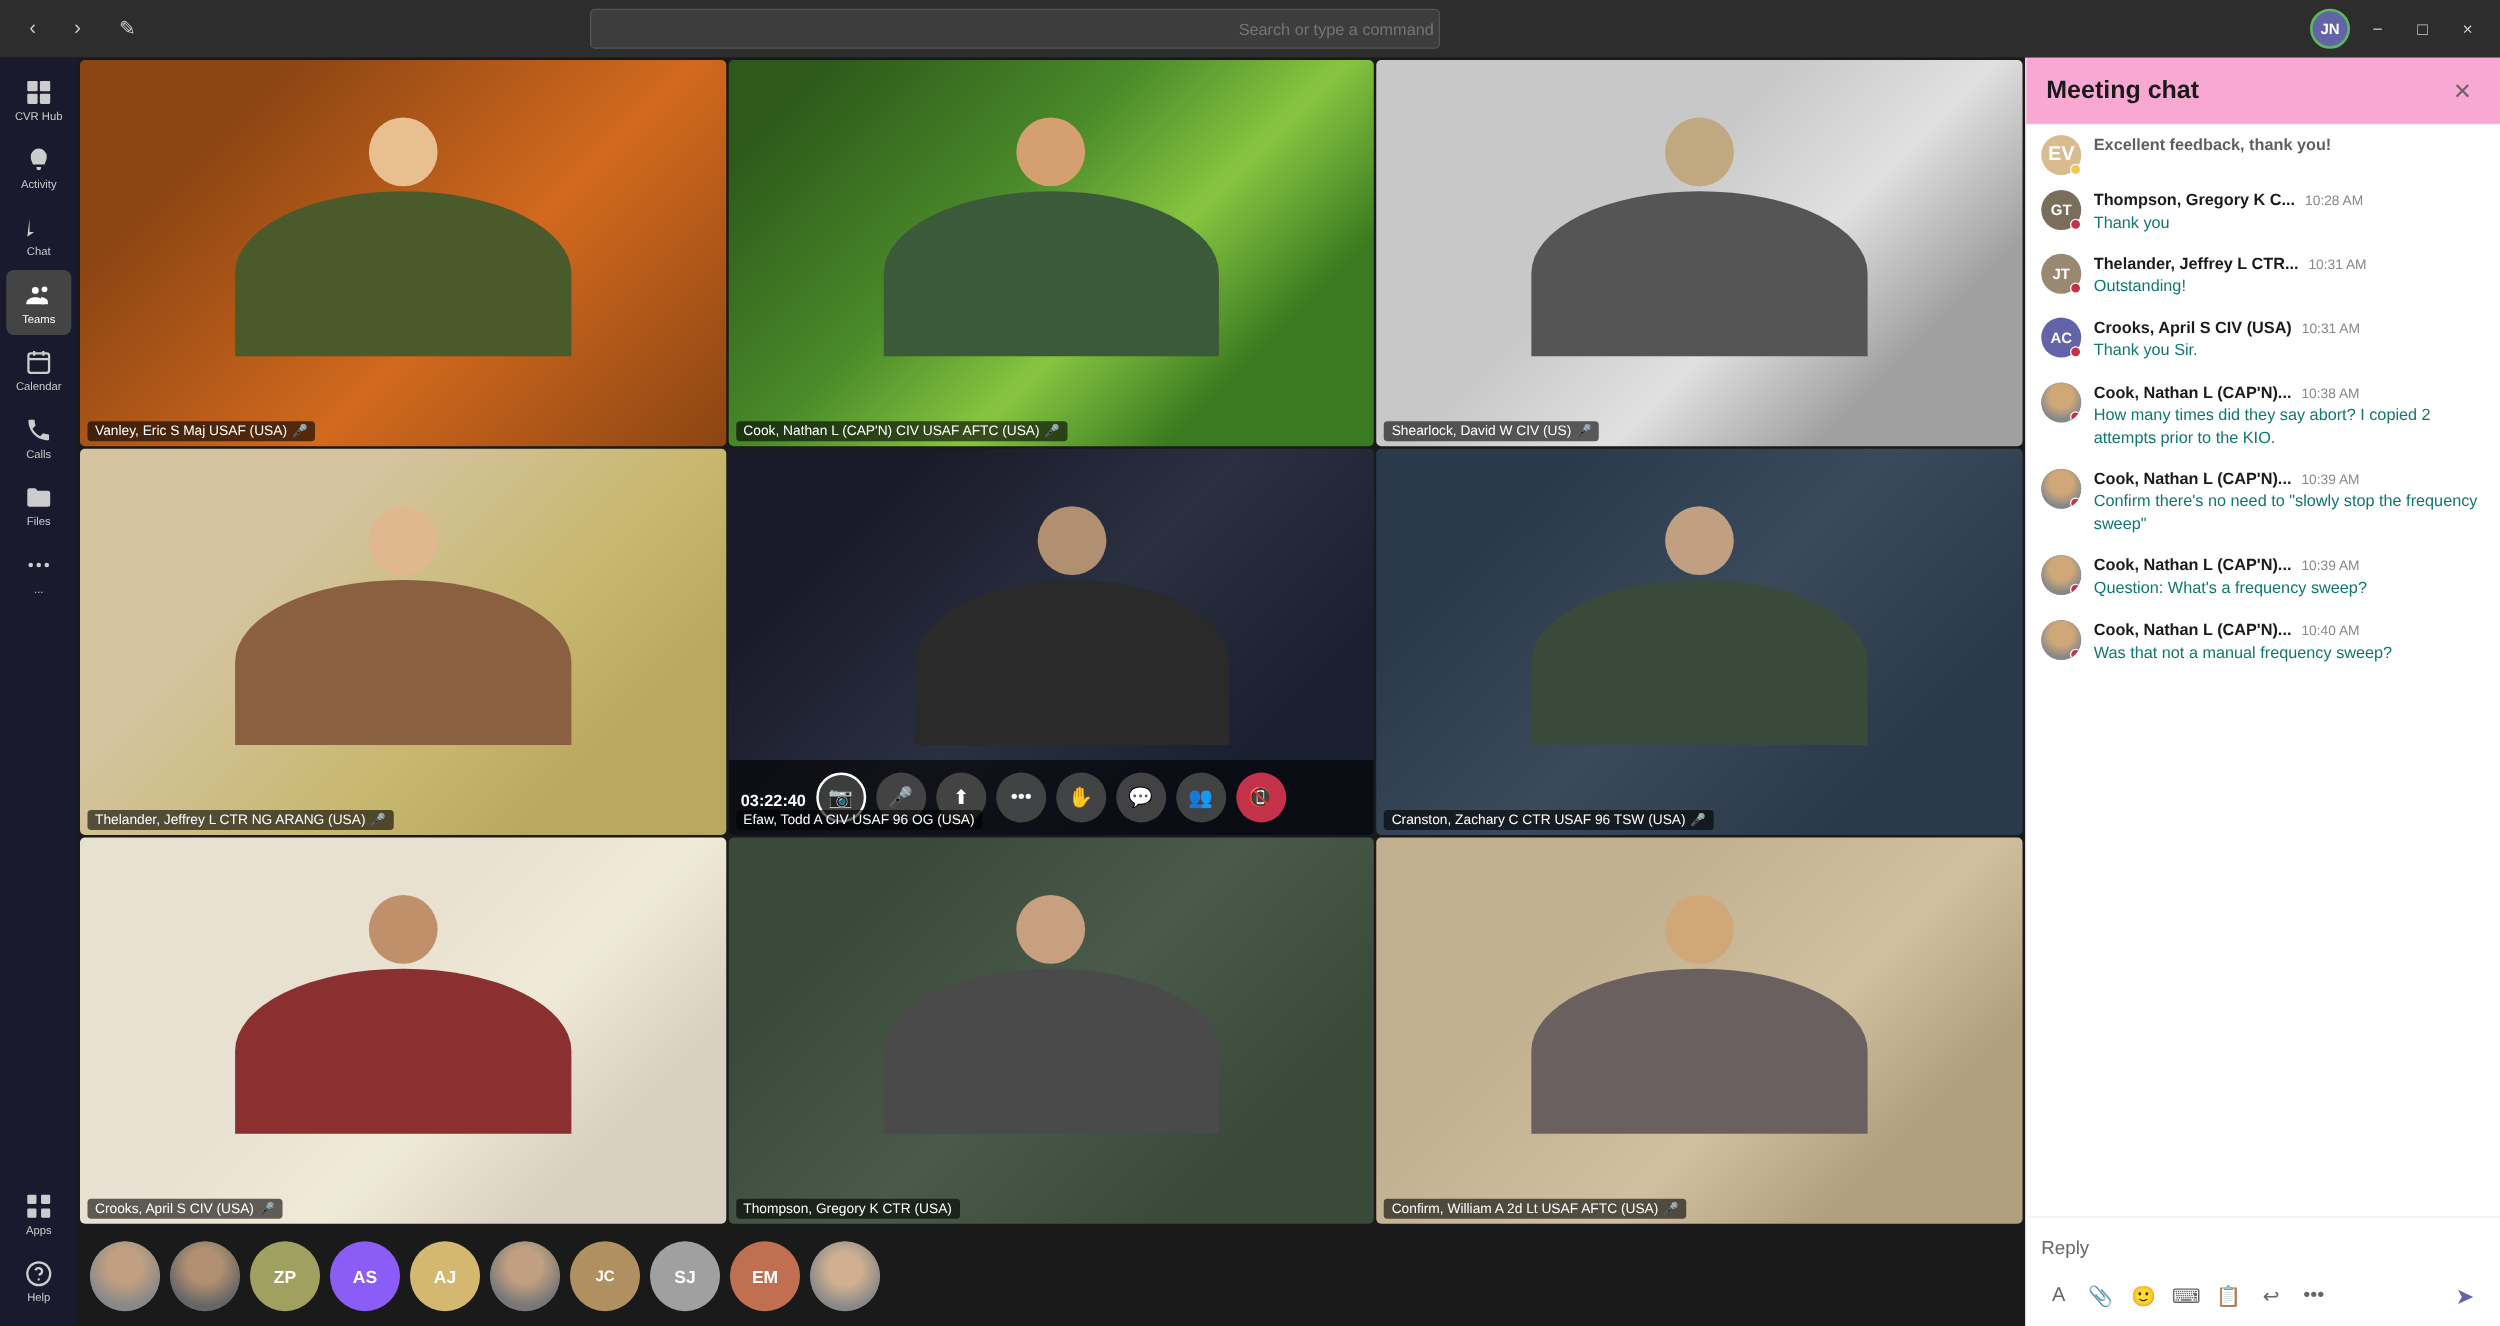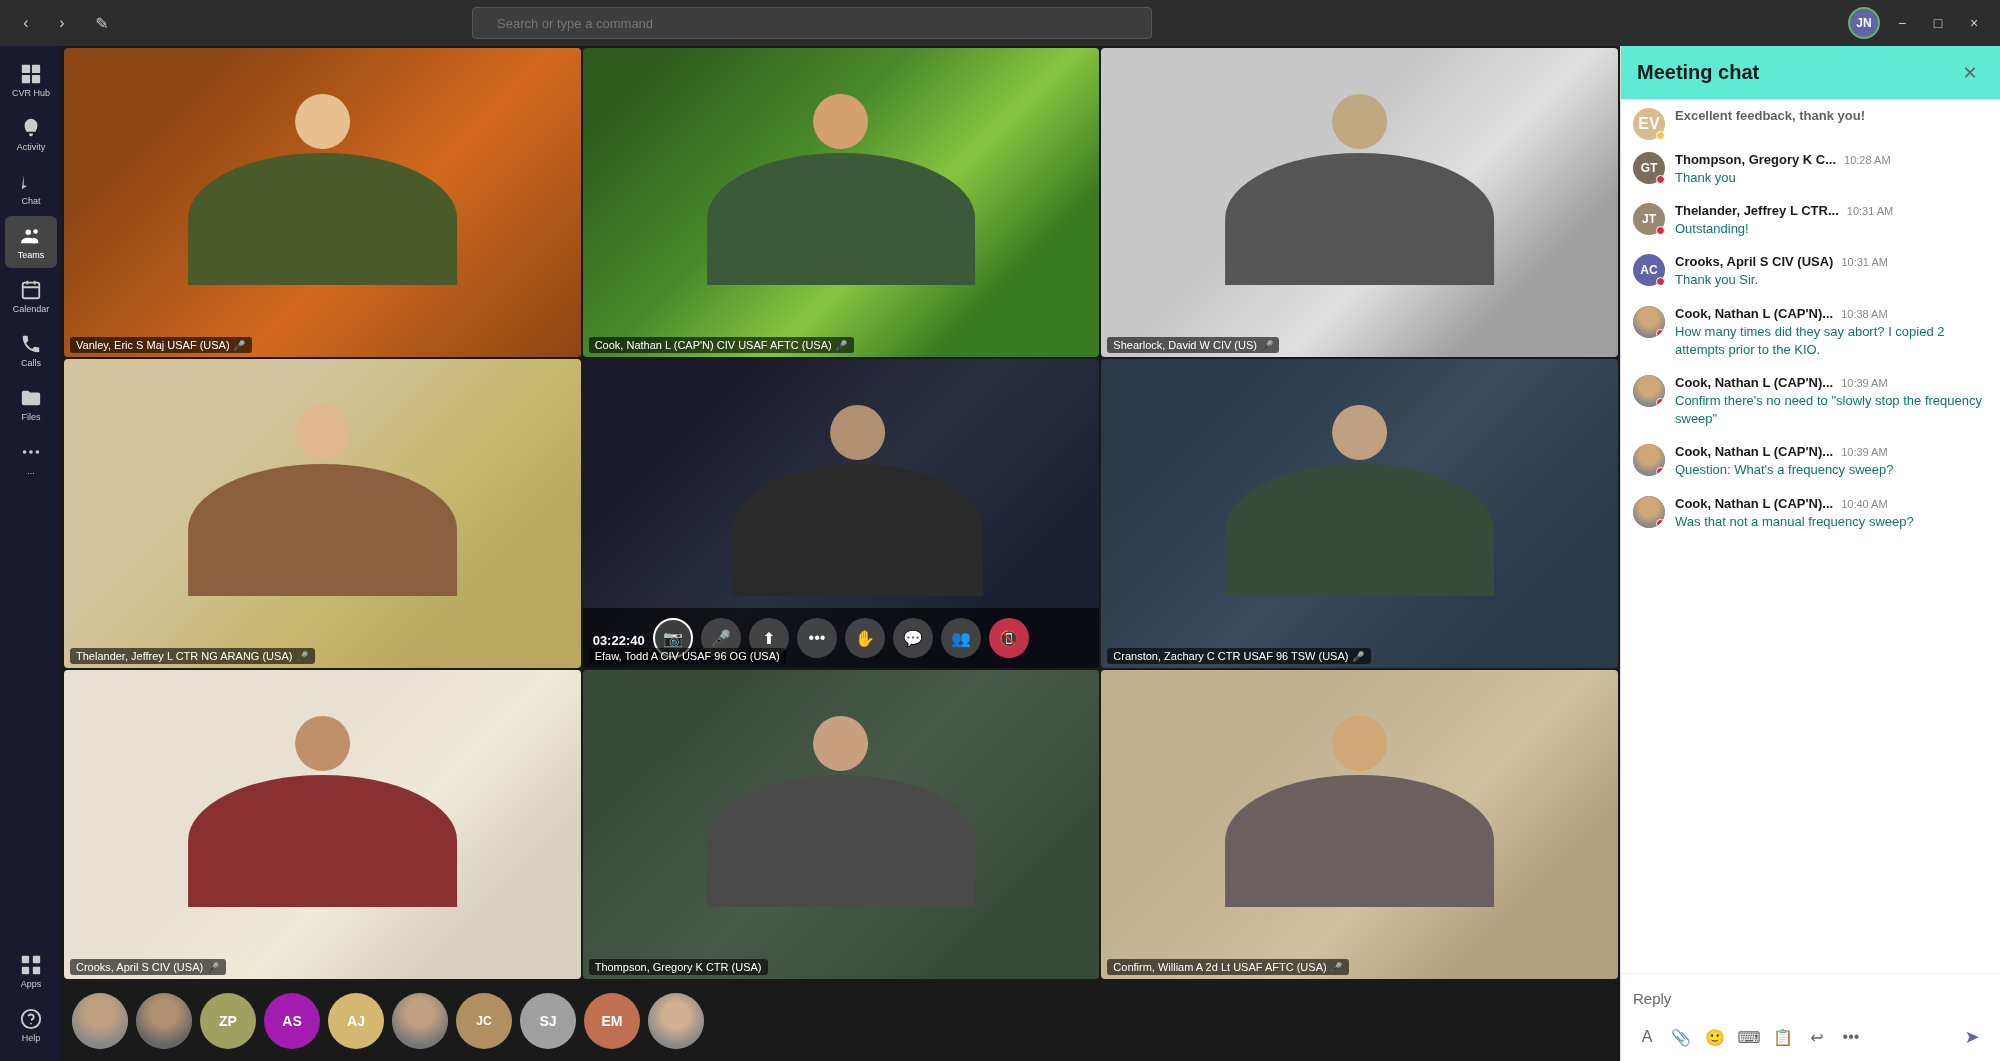--- a/index.html
+++ b/index.html
@@ -45,23 +45,23 @@
       max-width: 680px;
       margin: 0 auto;
     }
     .search-input {
       width: 100%;
       height: 32px;
       background: #3d3d3d;
       border: 1px solid #555;
       border-radius: 4px;
       color: #ccc;
-      padding: 0 24px;
+      padding: 0 4px;
       font-size: 13px;
-      text-align: left;
+      text-align: right;
     }
     .title-bar-right {
       margin-left: auto;
       display: flex;
       align-items: center;
       gap: 8px;
     }
     .avatar-circle {
       width: 32px;
       height: 32px;
@@ -207,21 +207,21 @@
     .chat-panel {
       width: 380px;
       background: #ffffff;
       display: flex;
       flex-direction: column;
       flex-shrink: 0;
       border-left: 1px solid #ddd;
     }
     .chat-header {
       height: 54px;
-      background: #5eead4;
+      background: #f9a8d4;
       border-bottom: 1px solid #eee;
       display: flex;
       align-items: center;
       padding: 0 16px;
       flex-shrink: 0;
     }
     .chat-title {
       font-size: 20px;
       font-weight: 600;
       color: #1a1a1a;
@@ -609,21 +609,21 @@
     </div>
 
     <div class="participants-strip">
       <div class="participant-avatar" style="background: #888;">
         <div style="width:100%;height:100%;background:radial-gradient(circle at 50% 35%, #c0a080 30%, #888 70%);border-radius:50%;"></div>
       </div>
       <div class="participant-avatar" style="background: #666;">
         <div style="width:100%;height:100%;background:radial-gradient(circle at 50% 35%, #b09070 30%, #666 70%);border-radius:50%;"></div>
       </div>
       <div class="participant-avatar" style="background: #a0a060; font-size:14px;">ZP</div>
-      <div class="participant-avatar" style="background: #a21caf; font-size:14px;">AS</div>
+      <div class="participant-avatar" style="background: #8b5cf6; font-size:14px;">AS</div>
       <div class="participant-avatar" style="background: #d4b870; font-size:14px;">AJ</div>
       <div class="participant-avatar" style="background: #777;">
         <div style="width:100%;height:100%;background:radial-gradient(circle at 50% 35%, #c0a080 30%, #777 70%);border-radius:50%;"></div>
       </div>
       <div class="participant-avatar" style="background: #b09060; font-size:12px;">JC</div>
       <div class="participant-avatar" style="background: #a0a0a0; font-size:14px;">SJ</div>
       <div class="participant-avatar" style="background: #c07050; font-size:14px;">EM</div>
       <div class="participant-avatar" style="background: #888;">
         <div style="width:100%;height:100%;background:radial-gradient(circle at 50% 40%, #d0b090 30%, #888 70%);border-radius:50%;"></div>
       </div>

